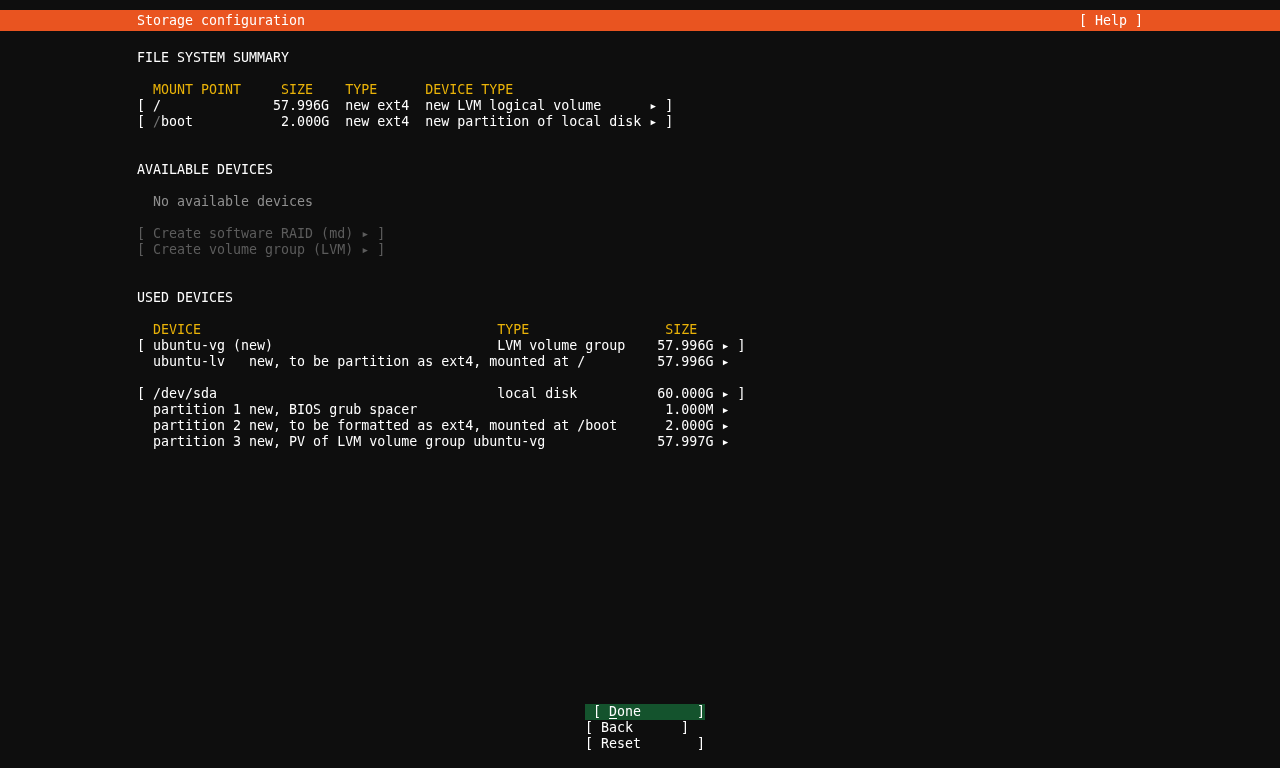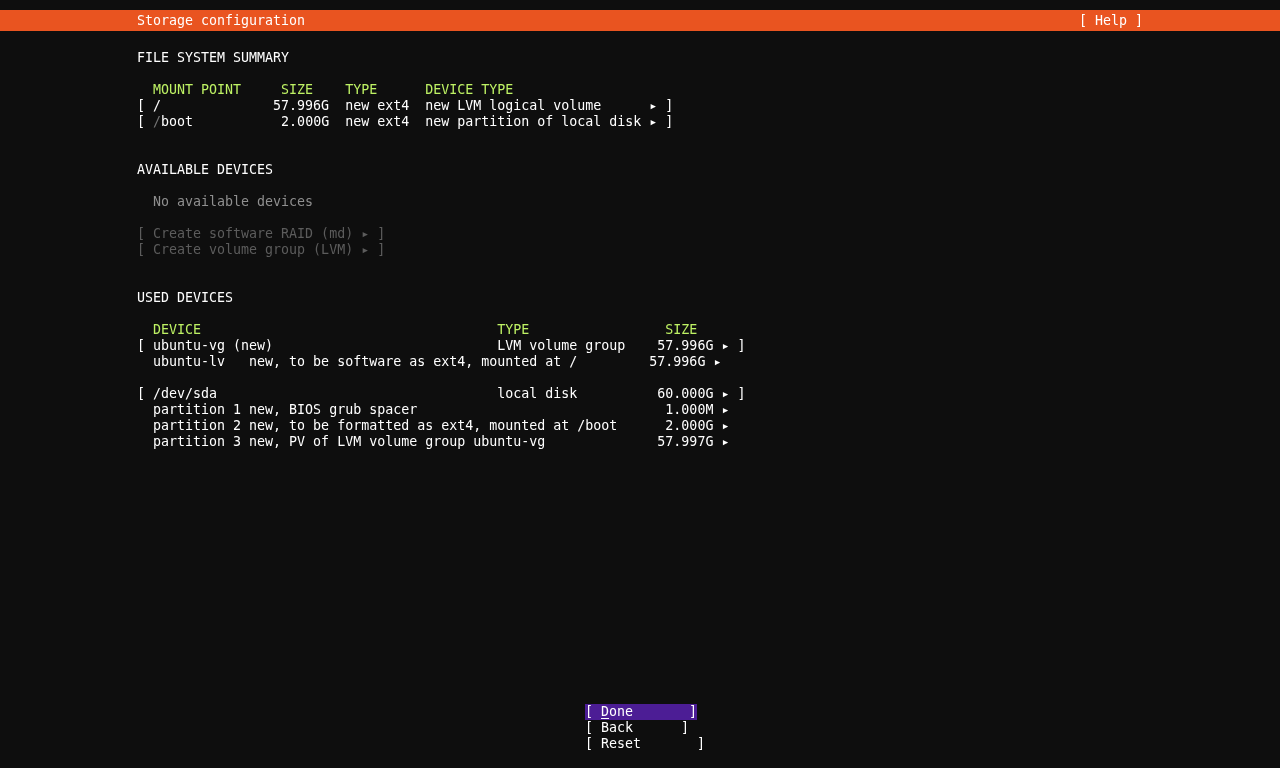--- a/index.html
+++ b/index.html
@@ -28,26 +28,26 @@
   .line {
     position: absolute;
     left: 137px;
     height: 16px;
     font: 13.3px/16px "DejaVu Sans Mono", monospace;
     color: #ffffff;
     white-space: pre;
   }
   .line span { white-space: pre; }
   .sect { color: #ffffff; }
-  .hdr  { color: #bef264; }
+  .hdr  { color: #eab308; }
   .note { color: #8f8f8f; }
   .disabled { color: #5c5c5c; }
   .dim  { color: #757575; }
   .btn  { left: 585px; }
-  .btn.focused { background: #4c1d95; }
+  .btn.focused { background: #14532d; padding-left: 8px; }
   .cursor { text-decoration: underline; text-underline-offset: 2px; }
 </style>
 </head>
 <body>
 
 <div class="screen">
 
   <div class="titlebar">
     <span>Storage configuration</span>
     <span>[ Help ]</span>
@@ -59,21 +59,21 @@
   <div class="line" style="top:114px"><span>[ </span><span class="dim">/</span><span>boot           2.000G  new ext4  new partition of local disk ▸ ]</span></div>
 
   <div class="line sect" style="top:162px">AVAILABLE DEVICES</div>
   <div class="line note" style="top:194px">  No available devices</div>
   <div class="line disabled" style="top:226px">[ Create software RAID (md) ▸ ]</div>
   <div class="line disabled" style="top:242px">[ Create volume group (LVM) ▸ ]</div>
 
   <div class="line sect" style="top:290px">USED DEVICES</div>
   <div class="line hdr" style="top:322px">  DEVICE                                     TYPE                 SIZE</div>
   <div class="line" style="top:338px">[ ubuntu-vg (new)                            LVM volume group    57.996G ▸ ]</div>
-  <div class="line" style="top:354px">  ubuntu-lv   new, to be software as ext4, mounted at /         57.996G ▸</div>
+  <div class="line" style="top:354px">  ubuntu-lv   new, to be partition as ext4, mounted at /         57.996G ▸</div>
   <div class="line" style="top:386px">[ /dev/sda                                   local disk          60.000G ▸ ]</div>
   <div class="line" style="top:402px">  partition 1 new, BIOS grub spacer                               1.000M ▸</div>
   <div class="line" style="top:418px">  partition 2 new, to be formatted as ext4, mounted at /boot      2.000G ▸</div>
   <div class="line" style="top:434px">  partition 3 new, PV of LVM volume group ubuntu-vg              57.997G ▸</div>
 
   <div class="line btn focused" style="top:704px"><span>[ </span><span class="cursor">D</span><span>one       ]</span></div>
   <div class="line btn" style="top:720px">[ Back      ]</div>
   <div class="line btn" style="top:736px">[ Reset       ]</div>
 
 </div>

